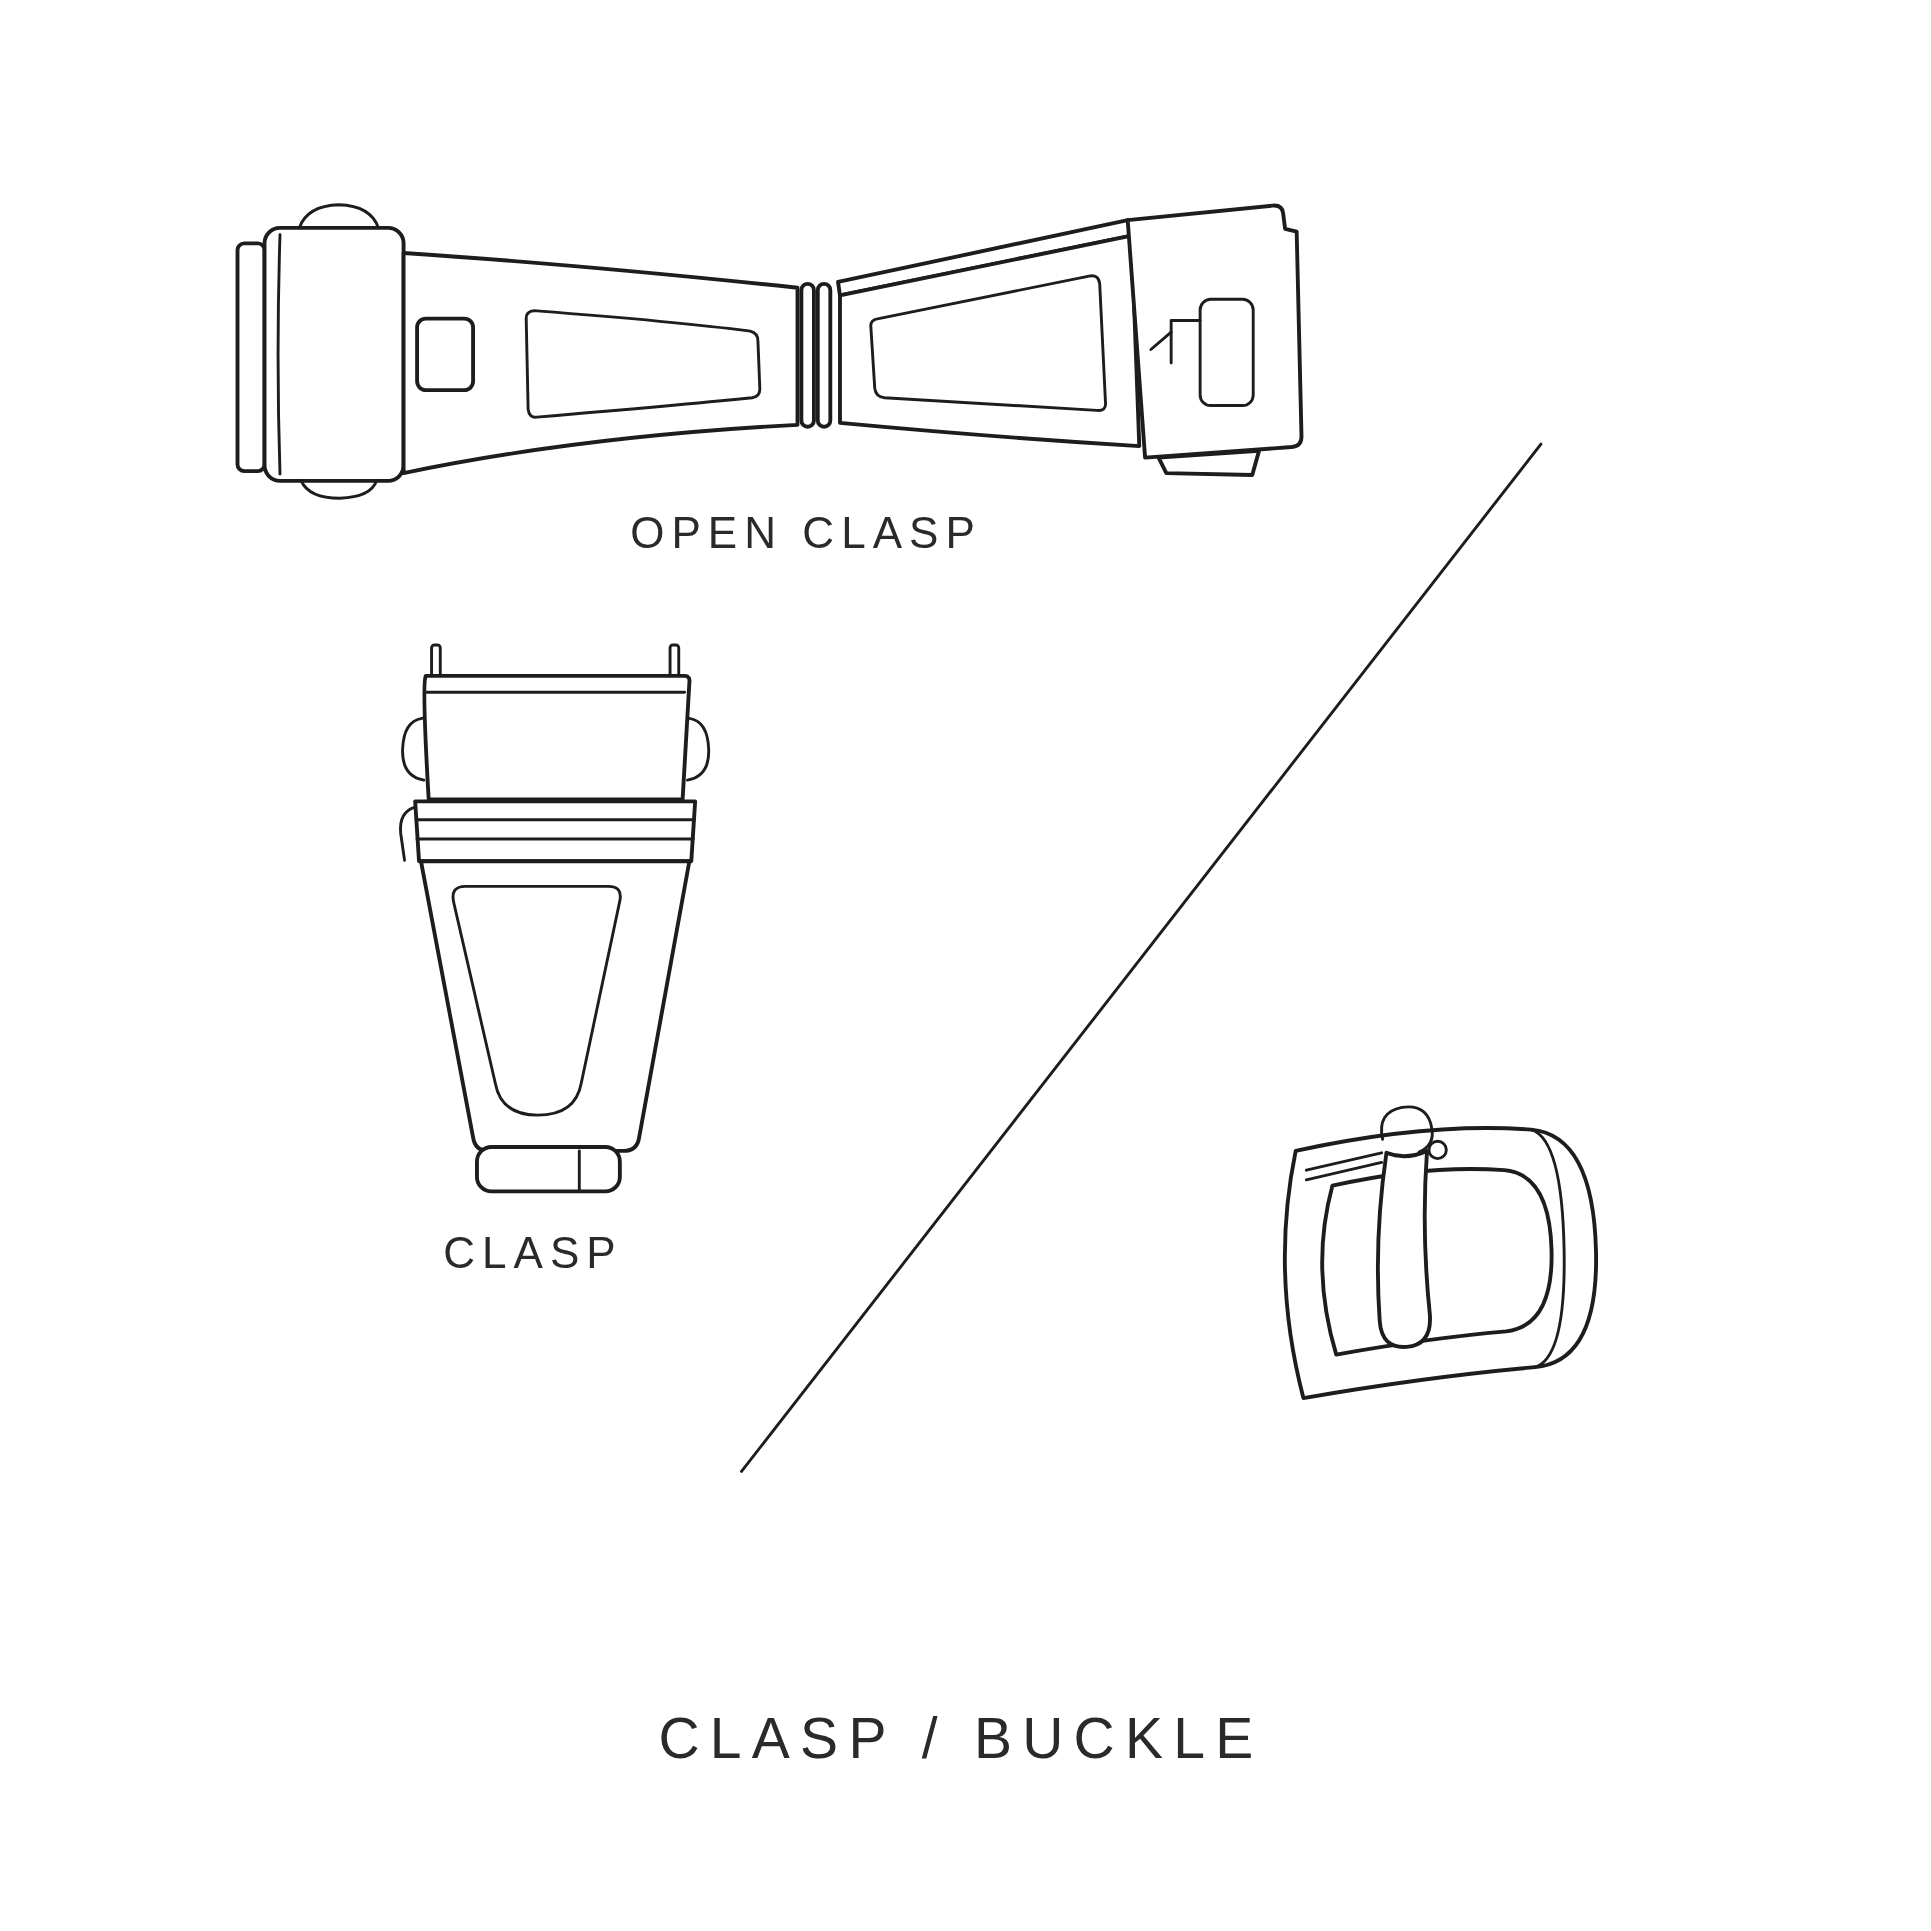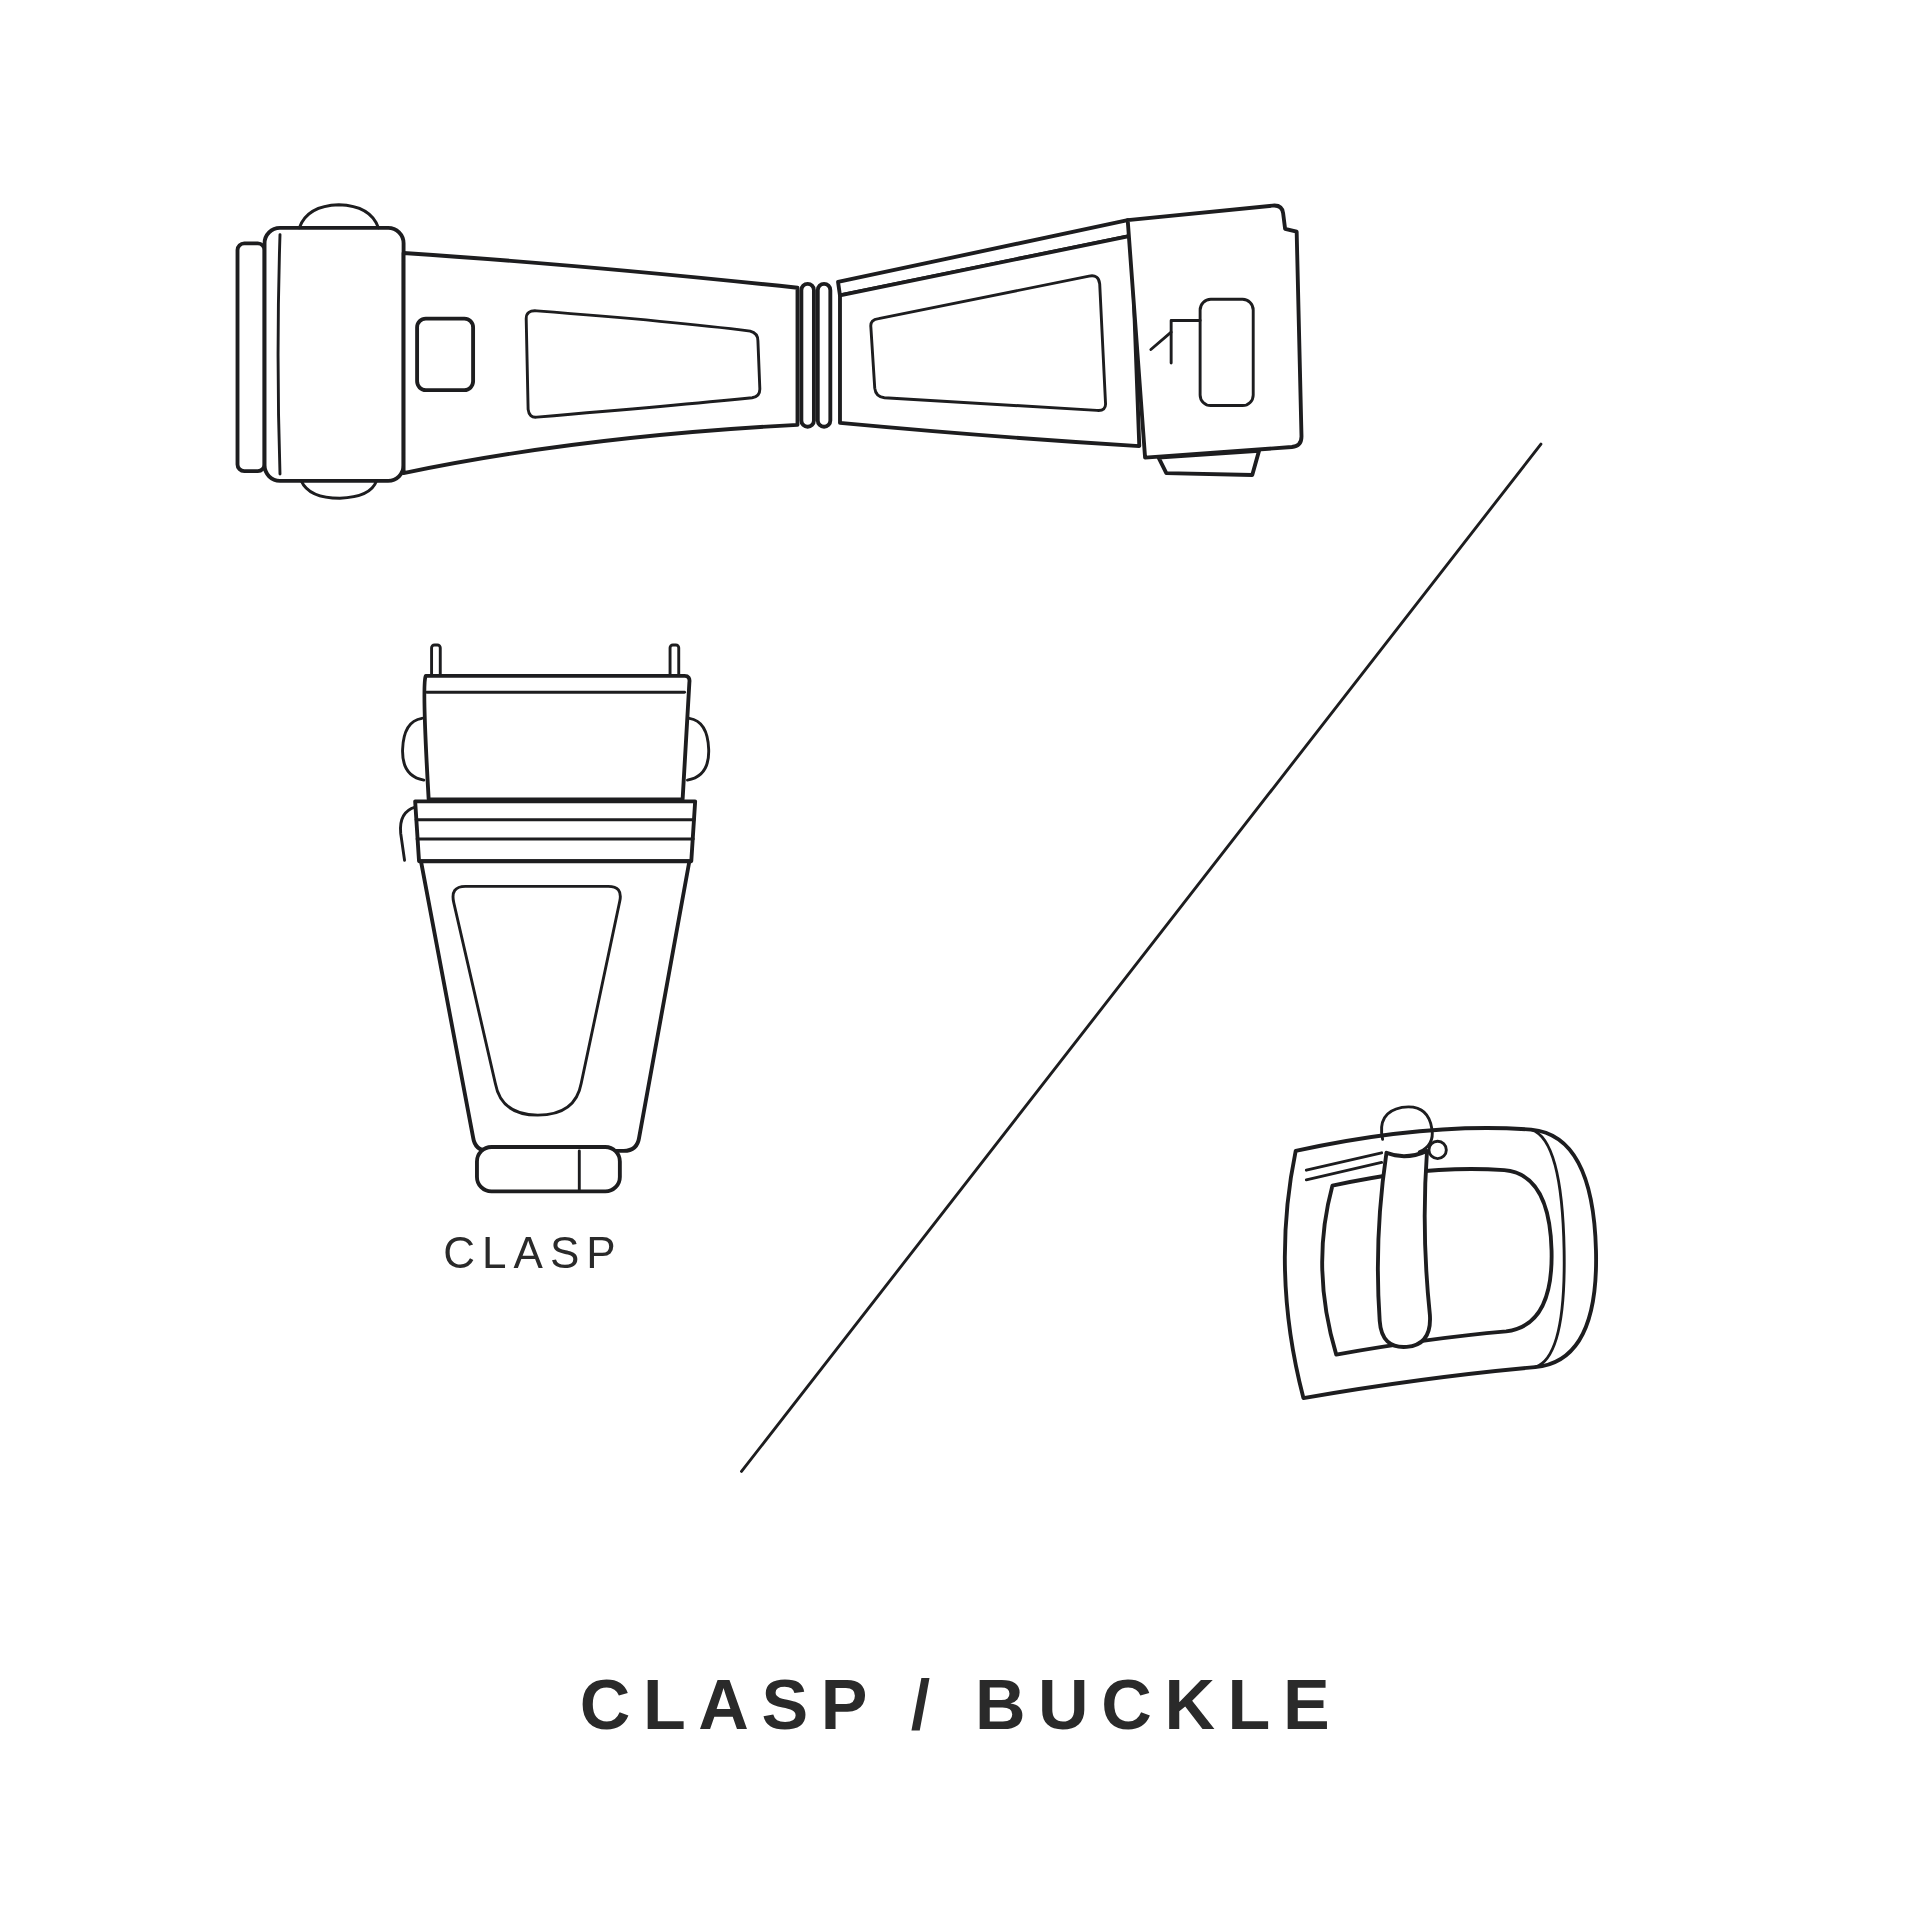--- a/index.html
+++ b/index.html
@@ -30,24 +30,24 @@
     font-size: 44px;
     font-weight: 400;
     letter-spacing: 0.16em;
     color: var(--text-color, #2a2a2a);
     white-space: nowrap;
   }
   .label.open-clasp { left: 806px; top: 508px; }
   .label.closed     { left: 533px; top: 1228px; }
   .title {
     position: absolute;
-    left: 961px; top: 1665px;
+    left: 961px; top: 1705px;
     transform: translateX(-50%);
-    font-size: 70px;
-    font-weight: 700;
+    font-size: 57px;
+    font-weight: 400;
     letter-spacing: 0.18em;
     color: var(--text-color, #2a2a2a);
     white-space: nowrap;
   }
 </style>
 </head>
 <body>
 
 <div class="canvas">
 
@@ -116,17 +116,18 @@
 
       <path class="thin" d="M1432 1180 Q1426 1152 1452 1147 Q1479 1143 1483 1169 Q1486 1186 1470 1193"></path>
       <circle class="solid thin" cx="1489" cy="1191" r="9"></circle>
 
       <path class="solid" d="M1436 1194 Q1423 1282 1429 1368 Q1431 1397 1457 1395 Q1483 1393 1481 1362 Q1472 1276 1478 1192 Q1456 1202 1436 1194 Z"></path>
     </g>
 
     <line class="thin" x1="1596" y1="460" x2="768" y2="1524"></line>
   </svg>
 
+  <div class="label open-clasp">OPEN CLASP</div>
   <div class="label closed">CLASP</div>
   <h1 class="title">CLASP / BUCKLE</h1>
 
 </div>
 
 
 </body></html>

